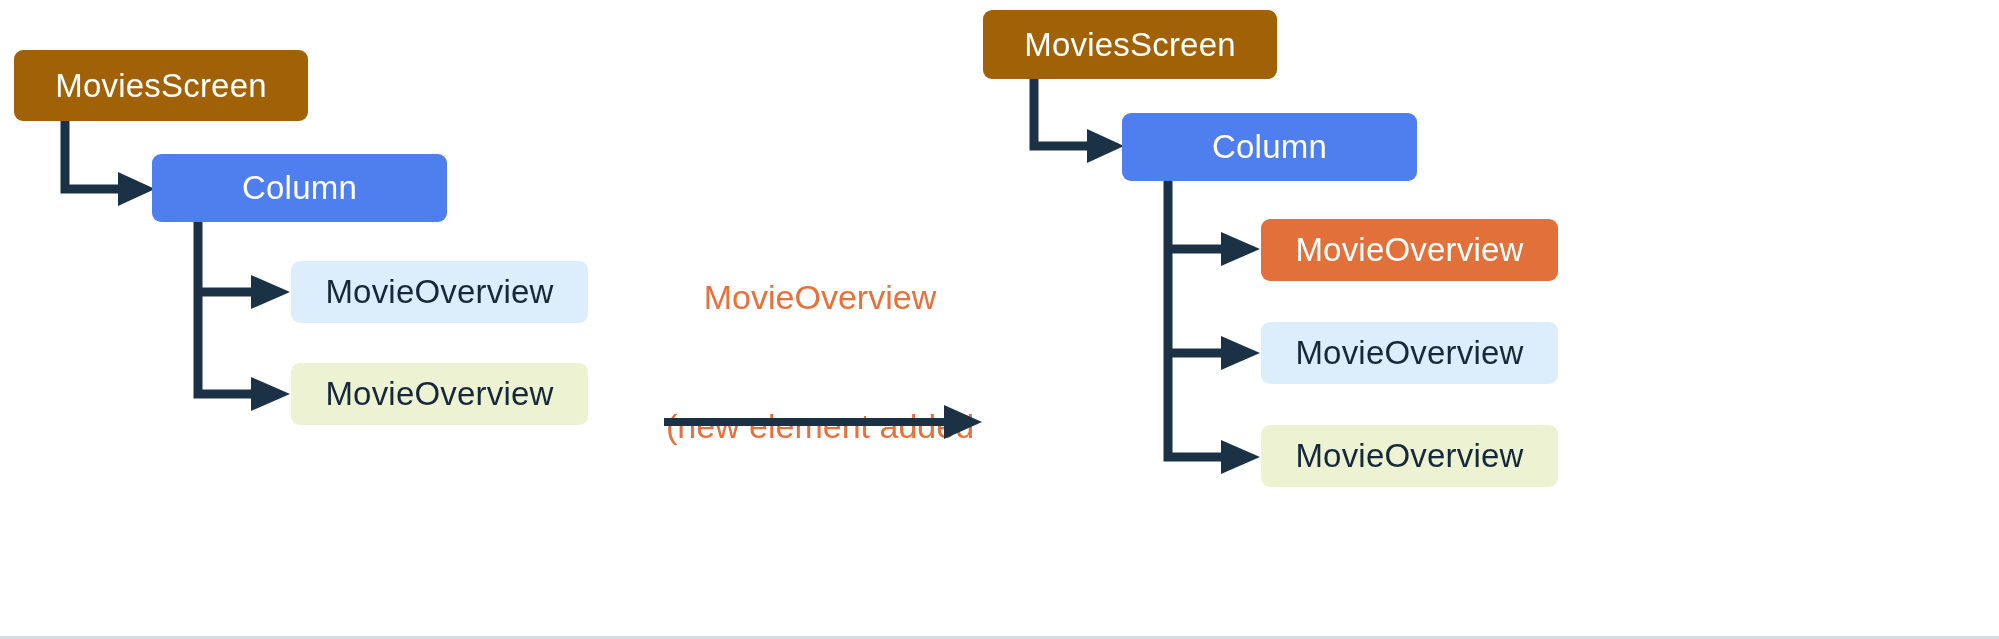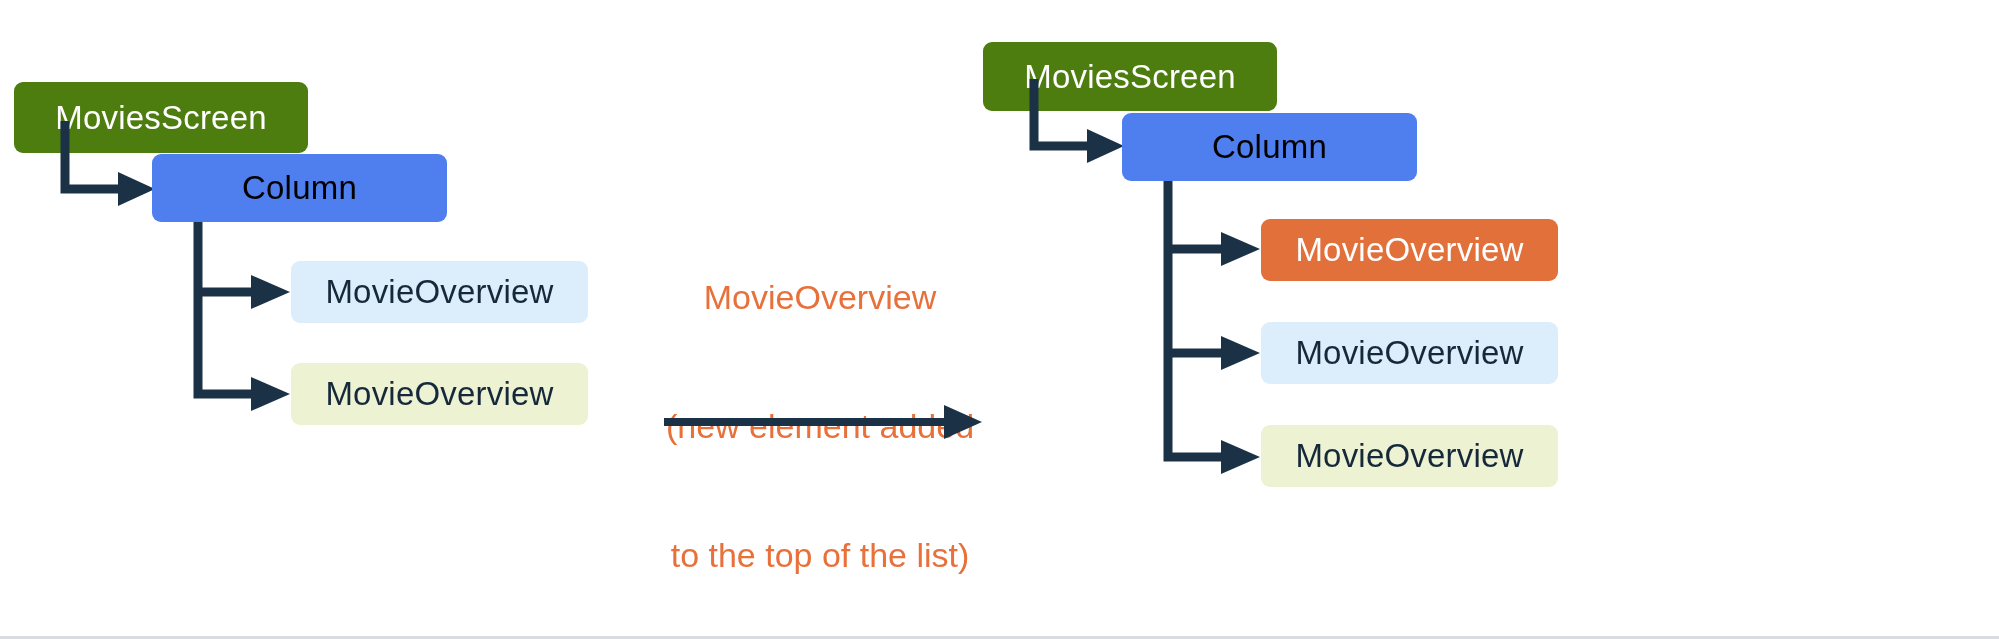--- a/index.html
+++ b/index.html
@@ -23,22 +23,22 @@
     position: absolute;
     border-radius: 9px;
     display: flex;
     align-items: center;
     justify-content: center;
     font-size: 33px;
     letter-spacing: 0.2px;
     white-space: nowrap;
     box-sizing: border-box;
   }
-  .node.green   { background: #4d7c0f; color: #ffffff; margin-top: 32px; }
-  .node.blue    { background: #4F7FEE; color: #000000; }
+  .node.green   { background: #a16207; color: #ffffff; }
+  .node.blue    { background: #4F7FEE; color: #ffffff; }
   .node.orange  { background: #E2703A; color: #ffffff; }
   .node.ltblue  { background: #DCEDFB; color: #16293B; }
   .node.ltyellow{ background: #EDF2D2; color: #16293B; }
 
   .connector {
     position: absolute;
     pointer-events: none;
   }
   .connector svg { display: block; overflow: visible; }
 
@@ -94,21 +94,20 @@
     <span>MovieOverview</span>
   </div>
 
   <div class="node ltyellow" style="left:291px; top:363px; width:297px; height:62px;">
     <span>MovieOverview</span>
   </div>
 
   <div class="caption" style="left:655px; top:190px; width:330px;">
     <span class="cline">MovieOverview</span>
     <span class="cline">(new element added</span>
-    <span class="cline">to the top of the list)</span>
   </div>
 
   <div class="connector" style="left:664px; top:404px;">
     <svg width="320" height="36" viewBox="0 0 320 36">
       <path d="M0,18 L286,18" stroke="#1B3246" stroke-width="8" fill="none"></path>
       <path d="M280,1 L318,18 L280,35 Z" fill="#1B3246"></path>
     </svg>
   </div>
 
   <div class="node green" style="left:983px; top:10px; width:294px; height:69px;">

